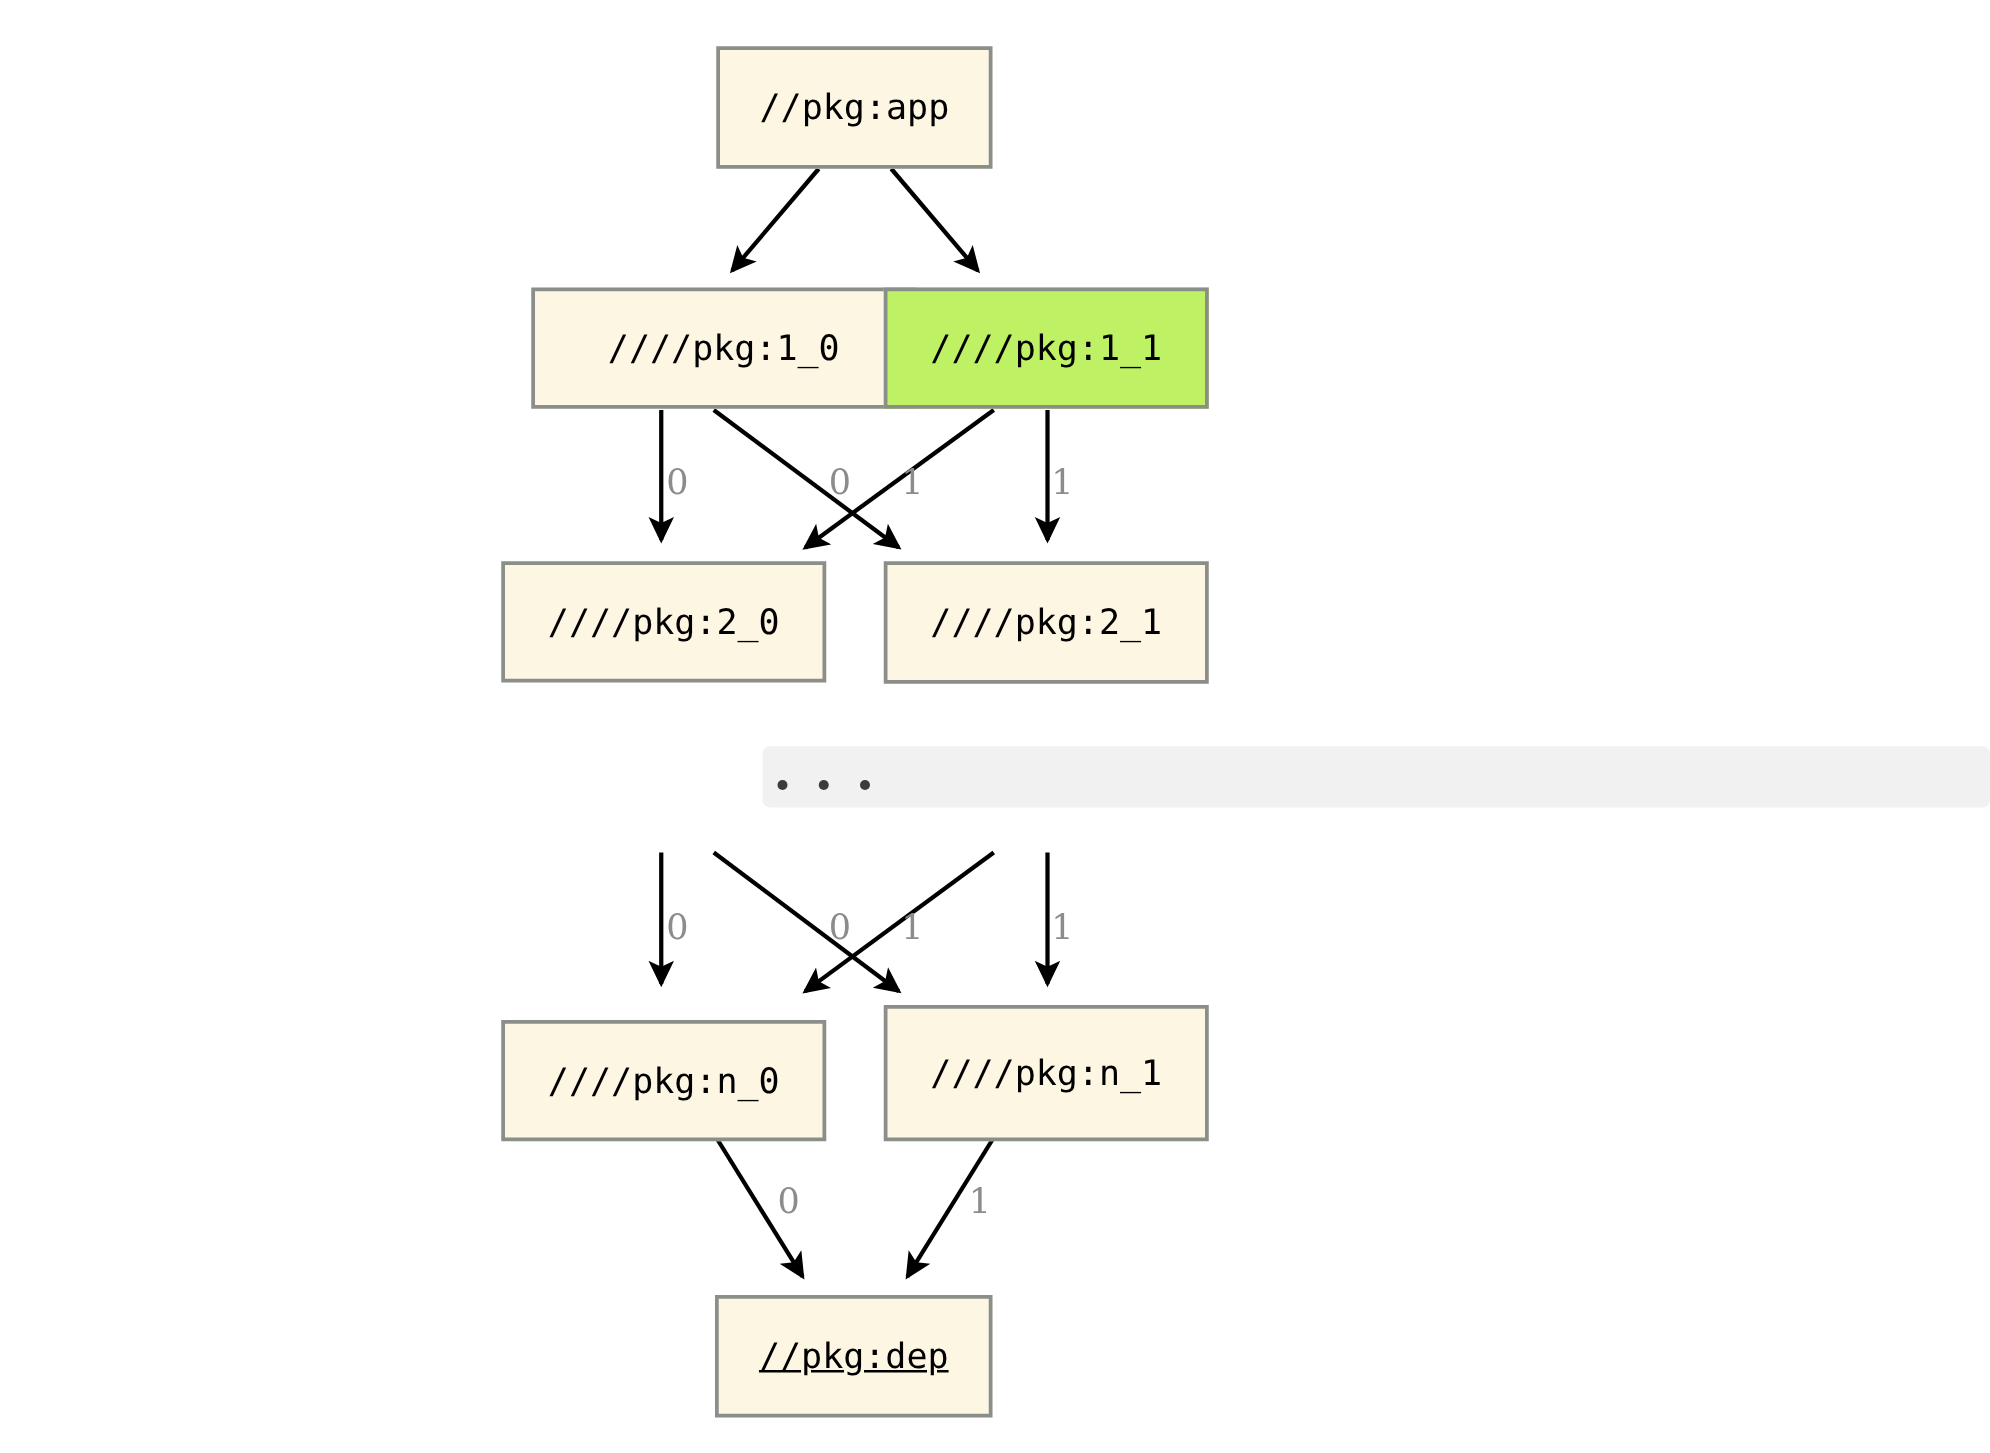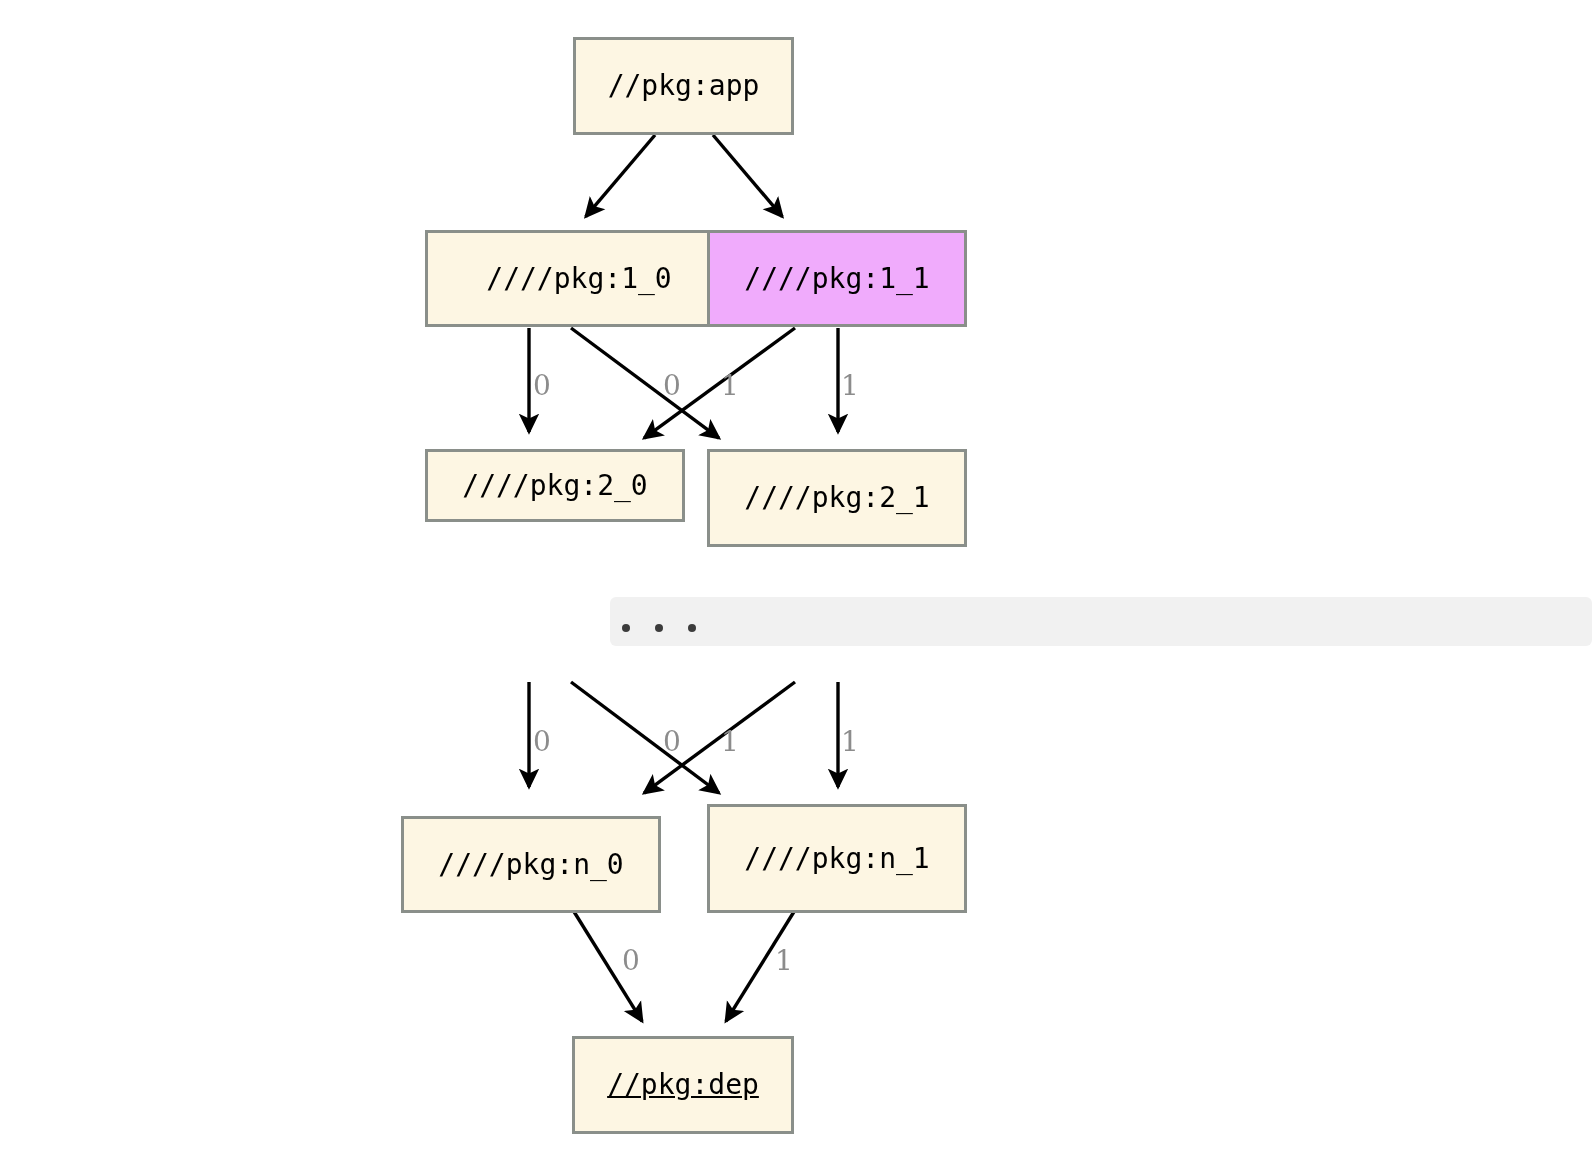--- a/index.html
+++ b/index.html
@@ -110,24 +110,24 @@
       </g>
   </svg>
 
   <div id="node-layer">
       <div class="node-box" style="left: 573px; top: 37px; width: 221px; height: 98px; background: rgb(253, 246, 227); border-color: rgb(138, 143, 138);">
         <span class="node-label">//pkg:app</span>
       </div>
       <div class="node-box" style="left: 401px; top: 230px; width: 308px; height: 97px; background: rgb(253, 246, 227); border-color: rgb(138, 143, 138); margin-left: 24px;">
         <span class="node-label">////pkg:1_0</span>
       </div>
-      <div class="node-box" style="left: 707px; top: 230px; width: 260px; height: 97px; background: #f0abfc; border-color: rgb(138, 143, 138);">
+      <div class="node-box" style="left: 707px; top: 230px; width: 260px; height: 97px; background: #bef264; border-color: rgb(138, 143, 138);">
         <span class="node-label">////pkg:1_1</span>
       </div>
-      <div class="node-box" style="left: 401px; top: 449px; width: 260px; height: 73px; background: rgb(253, 246, 227); border-color: rgb(138, 143, 138); margin-left: 24px;">
+      <div class="node-box" style="left: 401px; top: 449px; width: 260px; height: 97px; background: rgb(253, 246, 227); border-color: rgb(138, 143, 138);">
         <span class="node-label">////pkg:2_0</span>
       </div>
       <div class="node-box" style="left: 707px; top: 449px; width: 260px; height: 98px; background: rgb(253, 246, 227); border-color: rgb(138, 143, 138);">
         <span class="node-label">////pkg:2_1</span>
       </div>
       <div class="node-box" style="left: 401px; top: 816px; width: 260px; height: 97px; background: rgb(253, 246, 227); border-color: rgb(138, 143, 138);">
         <span class="node-label">////pkg:n_0</span>
       </div>
       <div class="node-box" style="left: 707px; top: 804px; width: 260px; height: 109px; background: rgb(253, 246, 227); border-color: rgb(138, 143, 138);">
         <span class="node-label">////pkg:n_1</span>

